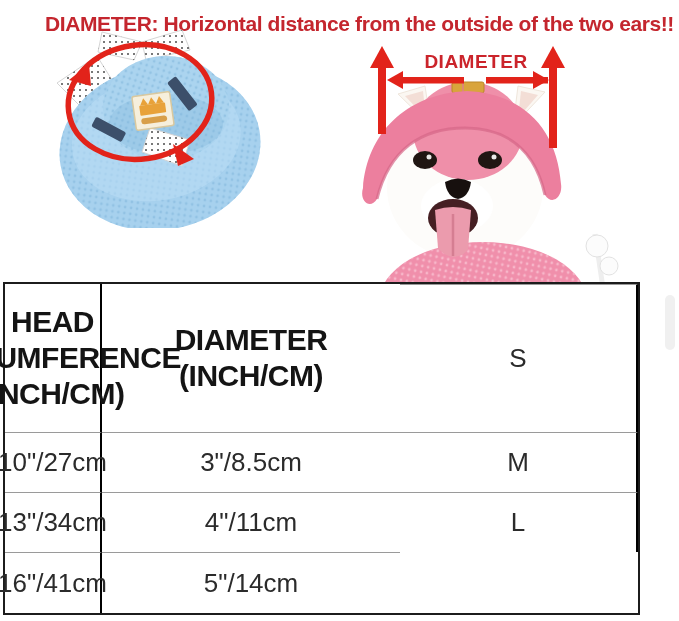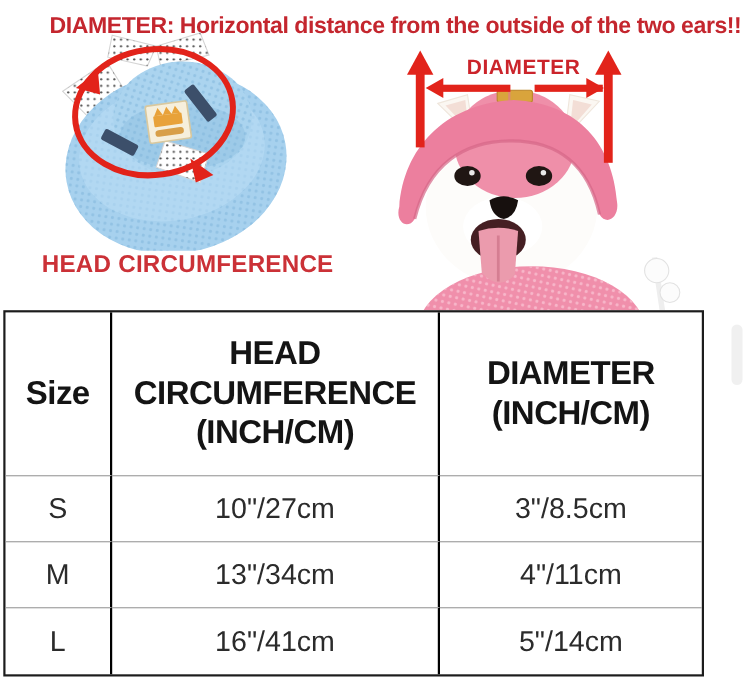--- a/index.html
+++ b/index.html
@@ -96,21 +96,20 @@
       </g>
     </g>
 
     <g>
       <ellipse cx="98" cy="74" rx="72" ry="57" fill="none" stroke="#e2231a" stroke-width="5.5" transform="rotate(-8 98 74)"></ellipse>
       <polygon points="27,52 47,36 49,58" fill="#e2231a"></polygon>
       <polygon points="152,131 131,116 136,138" fill="#e2231a"></polygon>
     </g>
   </svg>
 
-  <div class="hat-caption">HEAD CIRCUMFERENCE</div>
 
   <svg class="dog-photo" width="320" height="252" viewBox="0 0 320 252" xmlns="http://www.w3.org/2000/svg">
     <defs>
       <pattern id="meshPink" width="6" height="6" patternUnits="userSpaceOnUse" patternTransform="rotate(12)">
         <circle cx="3" cy="3" r="1.4" fill="#f9c0d1" opacity="0.8"></circle>
       </pattern>
       <pattern id="dotsB" width="6" height="6" patternUnits="userSpaceOnUse">
         <circle cx="2" cy="2" r="1" fill="#2a2a2a"></circle>
       </pattern>
     </defs>
@@ -171,21 +170,20 @@
       <polygon points="42,42 58,33 58,51"></polygon>
       <rect x="57" y="39" width="62" height="6.5"></rect>
       <rect x="141" y="39" width="62" height="6.5"></rect>
       <polygon points="204,42 188,33 188,51"></polygon>
     </g>
   </svg>
 
   <div class="diameter-label">DIAMETER</div>
 
   <div class="size-table">
-    <div class="cell header colsep">Size</div>
     <div class="cell header colsep">HEAD
 CIRCUMFERENCE
 (INCH/CM)</div>
     <div class="cell header">DIAMETER
 (INCH/CM)</div>
 
     <div class="cell body colsep rowsep">S</div>
     <div class="cell body colsep rowsep">10"/27cm</div>
     <div class="cell body rowsep">3"/8.5cm</div>
 

